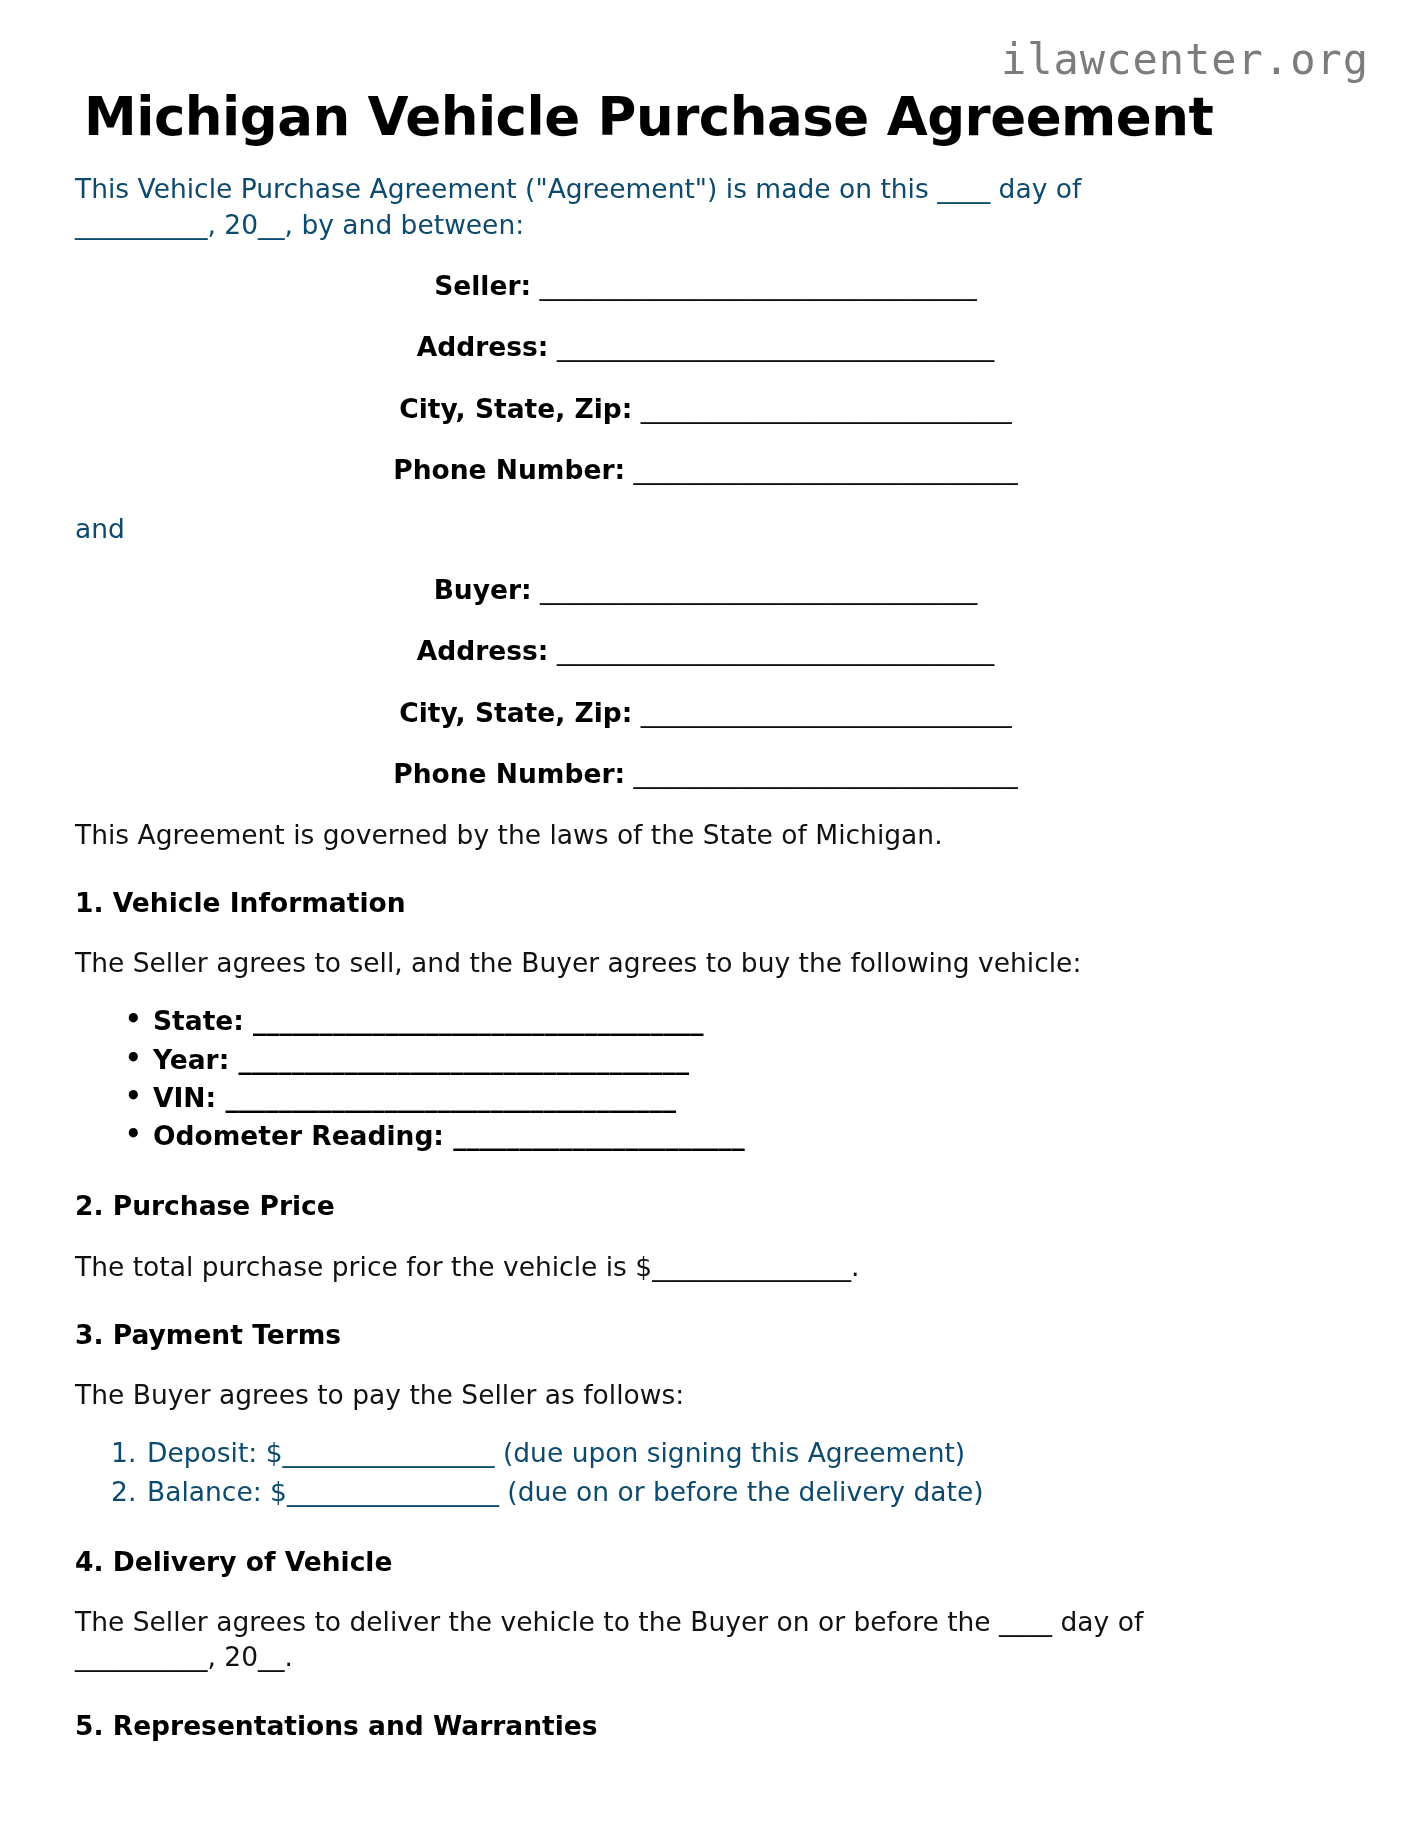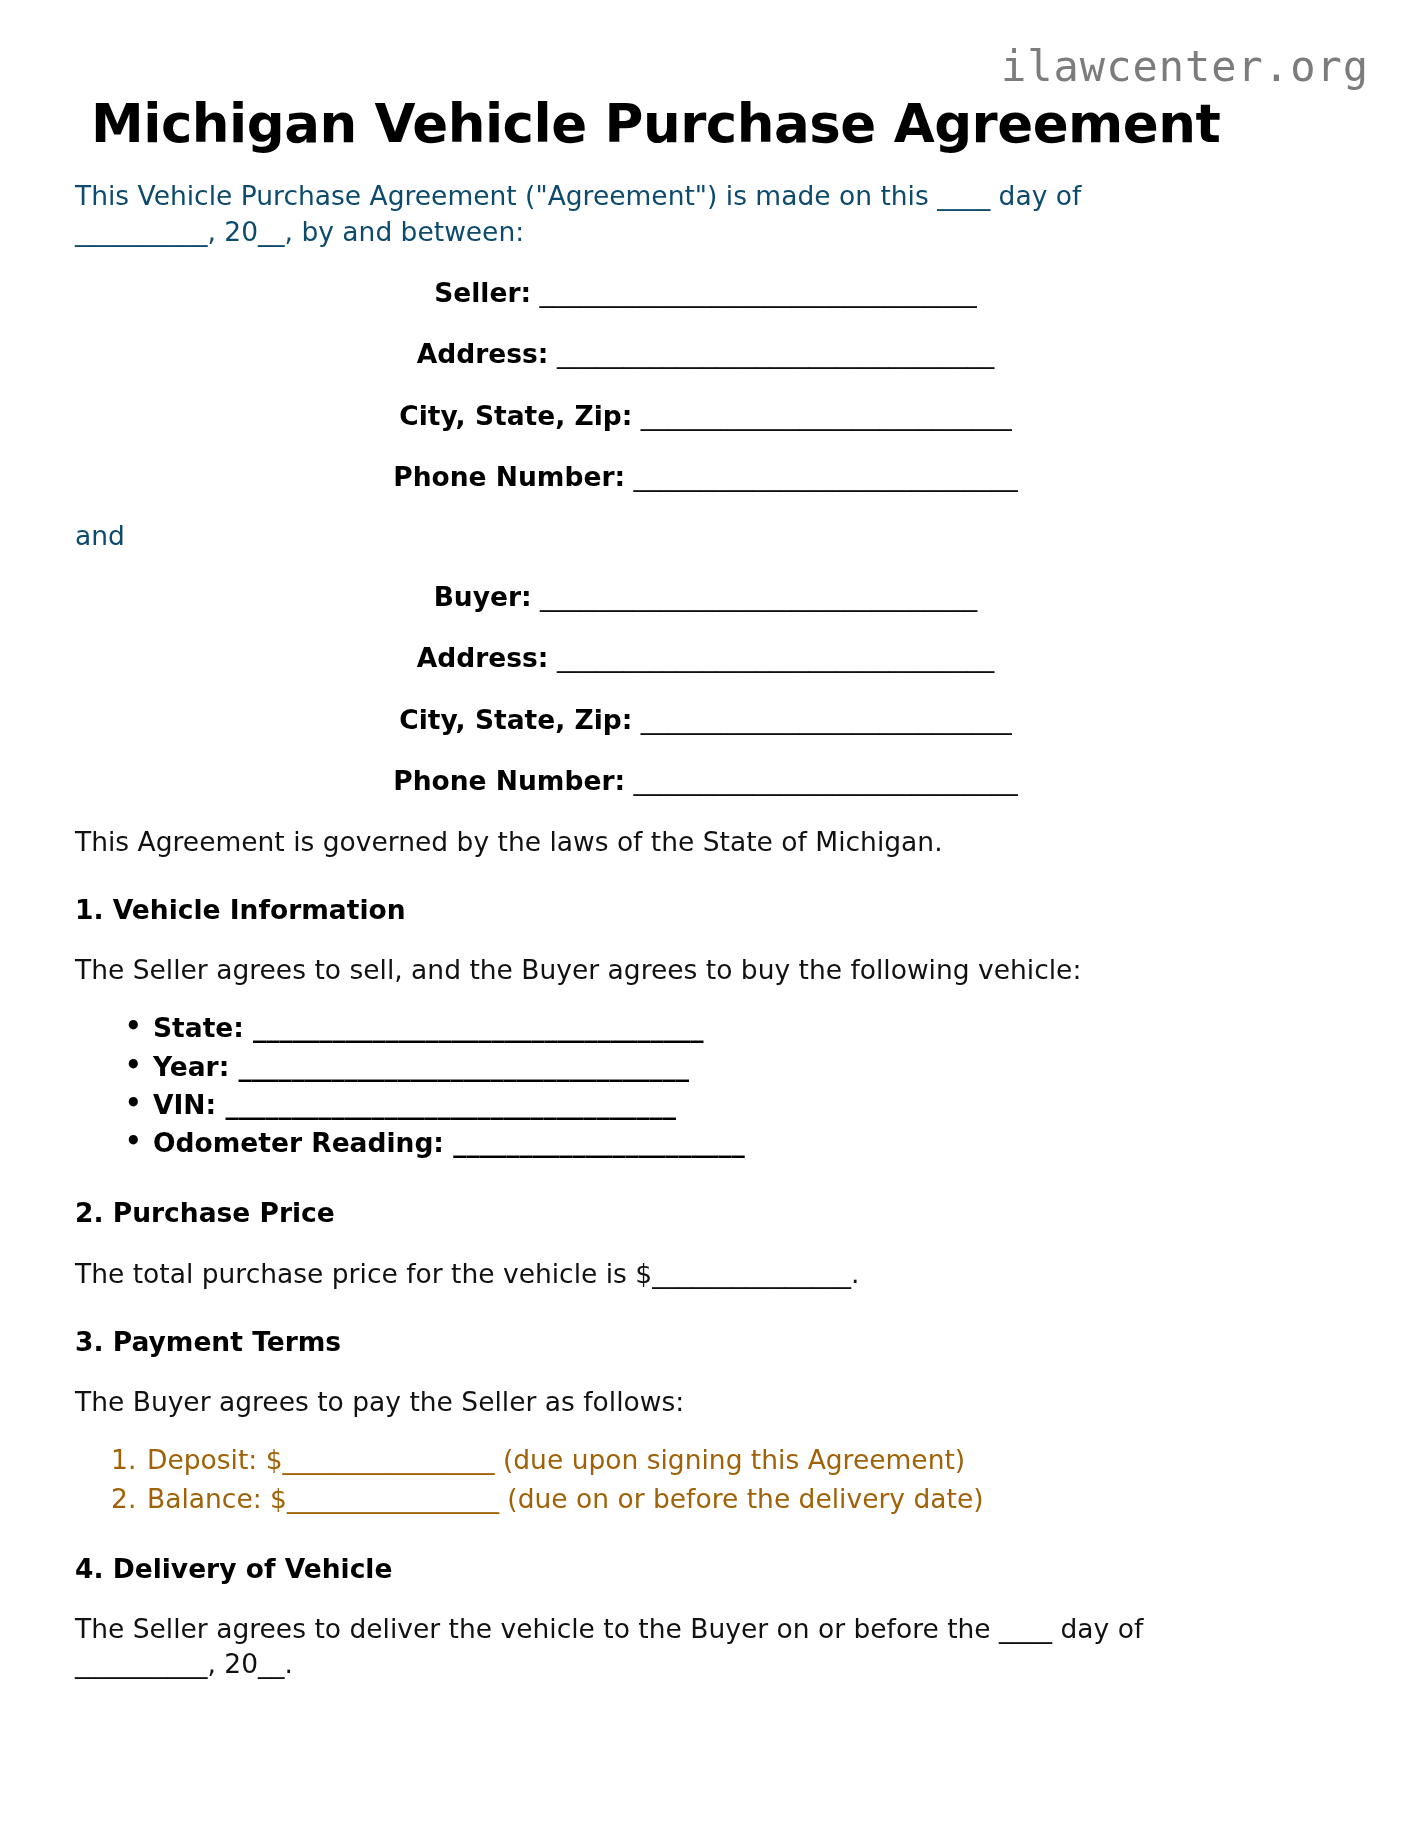--- a/index.html
+++ b/index.html
@@ -33,21 +33,21 @@
     font-family: "DejaVu Sans Mono", monospace;
     font-size: 42px;
     letter-spacing: 1px;
     color: #7c7c7c;
     line-height: 1;
     white-space: nowrap;
   }
 
   
   .doc-title {
-    margin: 16px;
+    margin: 9px;
     padding-top: 78px;
     font-size: 53px;
     font-weight: bold;
     letter-spacing: -0.5px;
     line-height: 1.12;
     color: #000000;
   }
 
   
   .para {
@@ -113,21 +113,21 @@
     margin: 22px 0 0 0;
     padding: 0 0 0 72px;
     counter-reset: pay;
   }
   ol.payment-list li {
     font-size: 26.5px;
     line-height: 1.44;
     white-space: nowrap;
     counter-increment: pay;
     position: relative;
-    color: #a16207;
+    color: #0c4a6e;
   }
   ol.payment-list li::before {
     content: counter(pay) ".";
     position: absolute;
     left: -36px;
     top: 0;
   }
 
   .two-line {
     font-size: 26.5px;
@@ -224,14 +224,15 @@
 
   <ol class="payment-list">
     <li><span>Deposit: $</span><span>________________</span><span> </span><span>(due upon signing this Agreement)</span></li>
     <li><span>Balance: $</span><span>________________</span><span> </span><span>(due on or before the delivery date)</span></li>
   </ol>
 
   <h2 class="sec-head">4. Delivery of Vehicle</h2>
 
   <p class="two-line">The Seller agrees to deliver the vehicle to the Buyer on or before the ____ day of __________, 20__.</p>
 
+  <h2 class="sec-head">5. Representations and Warranties</h2>
 
 </div>
 
 </body></html>

